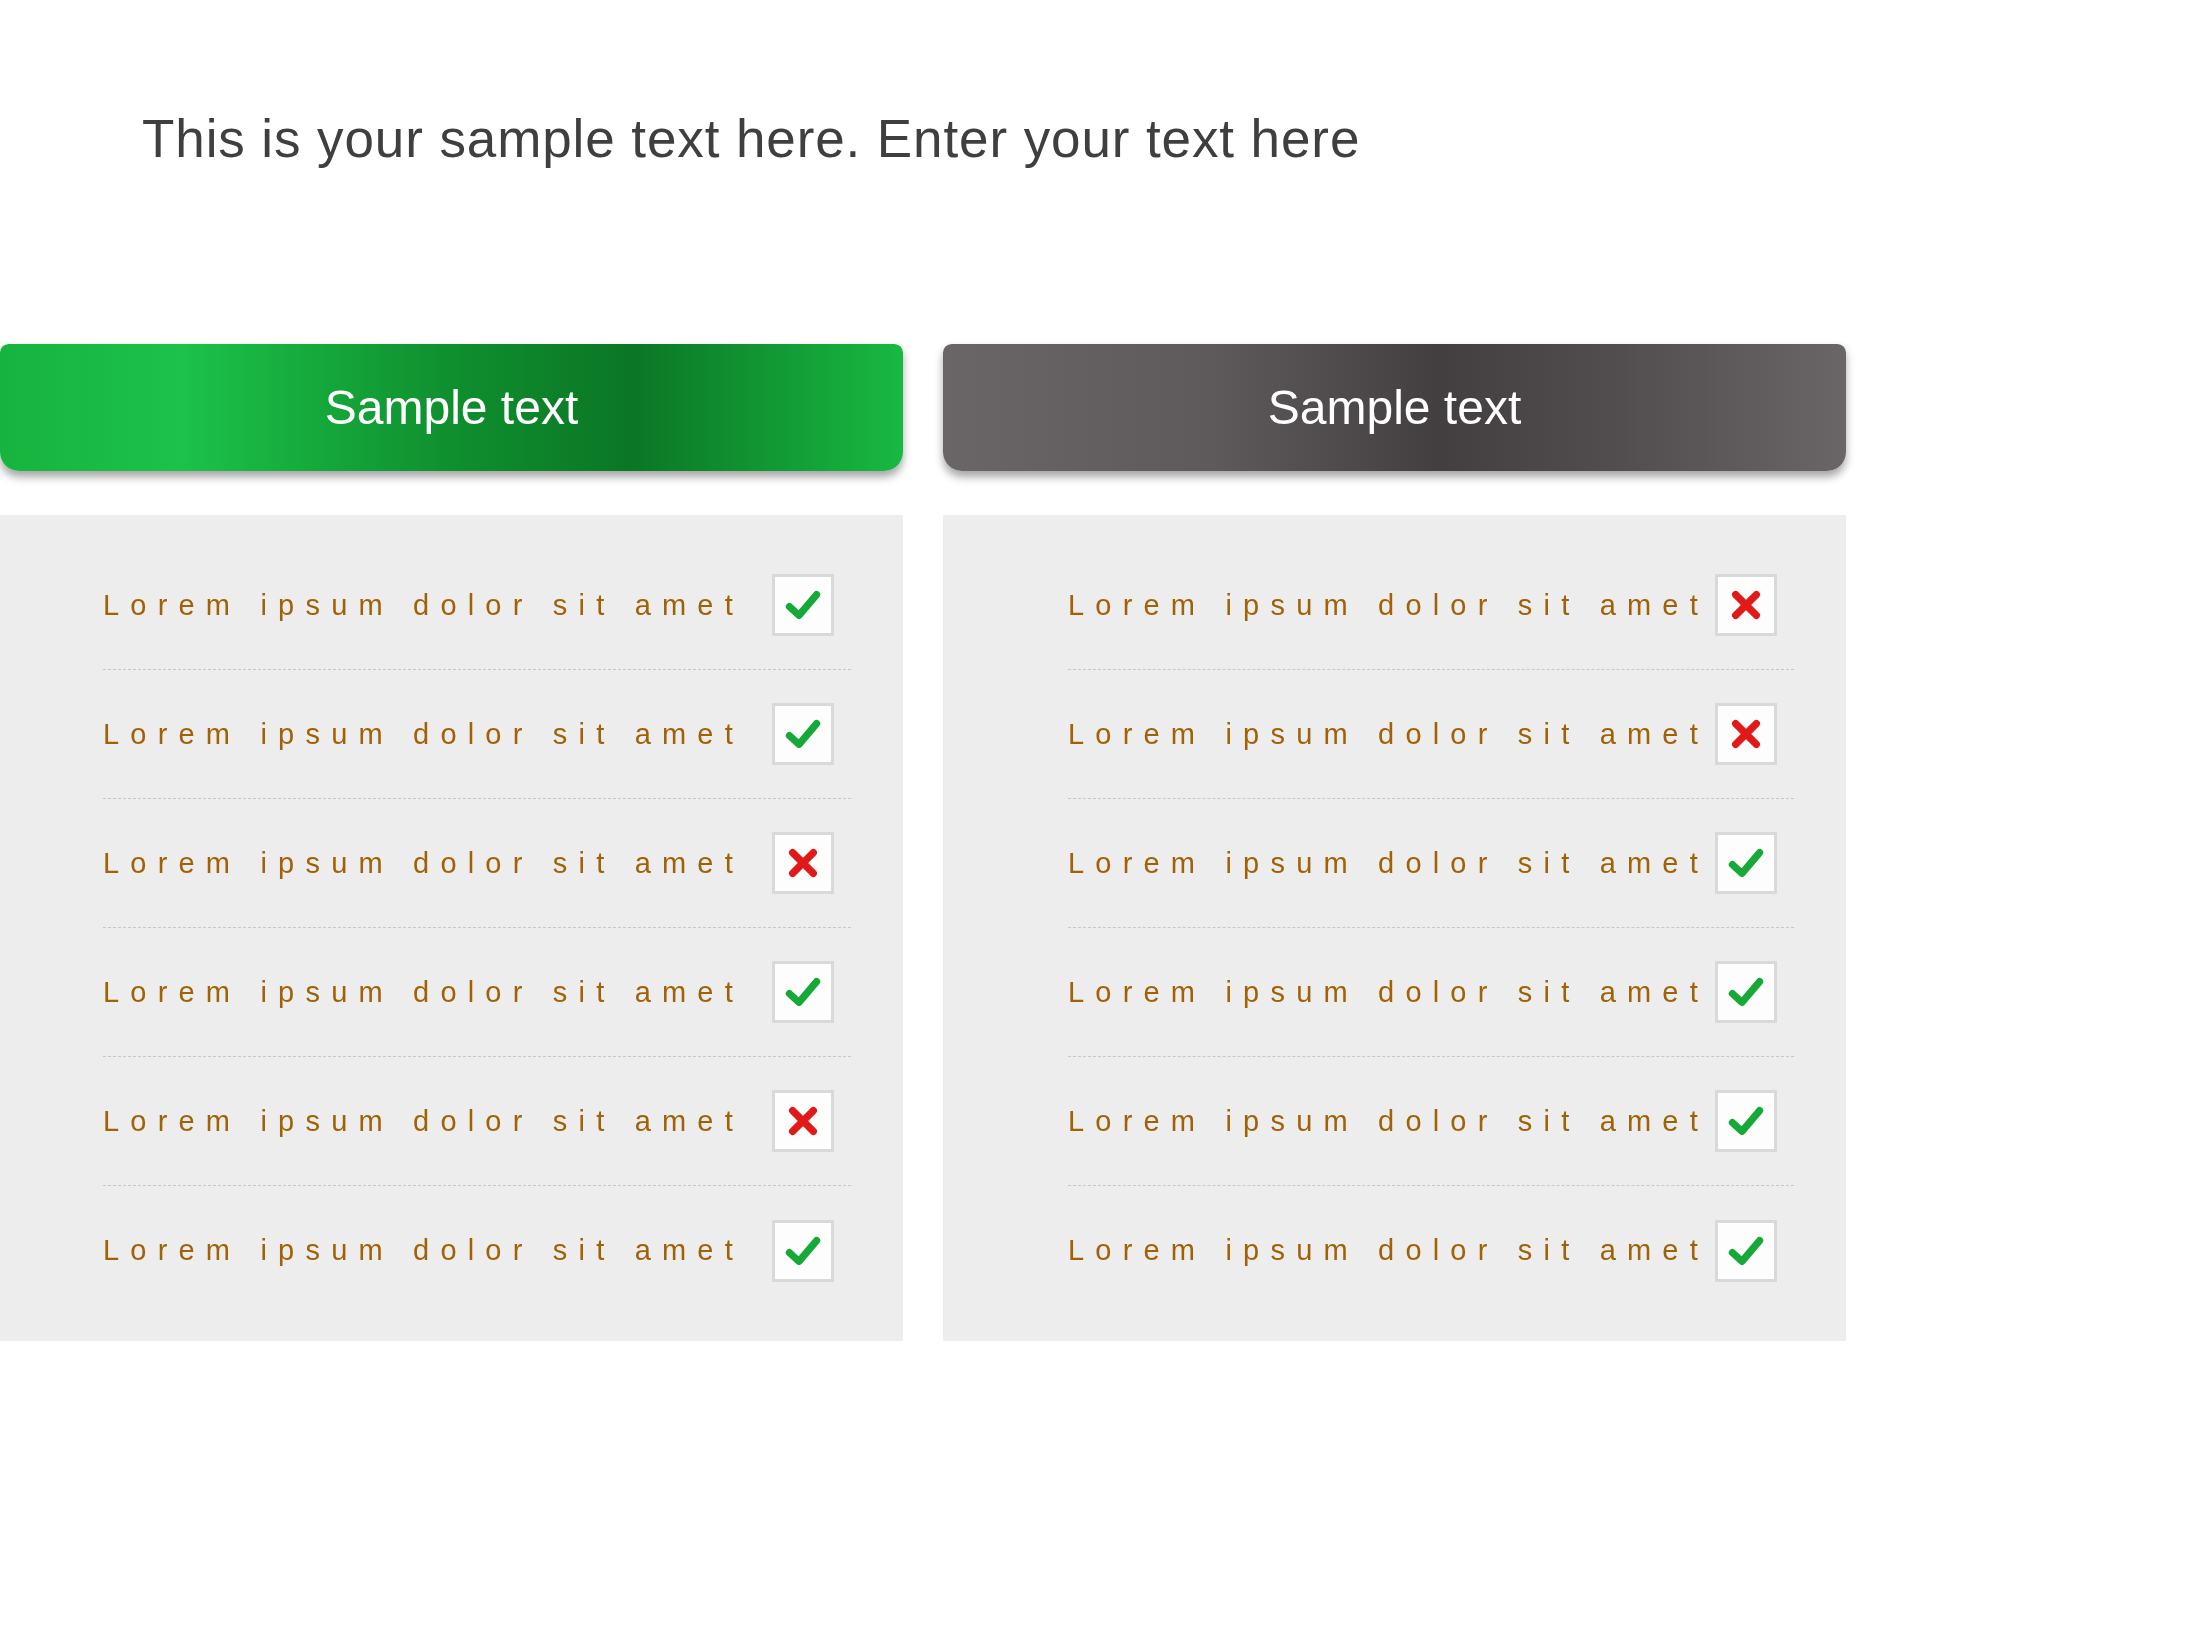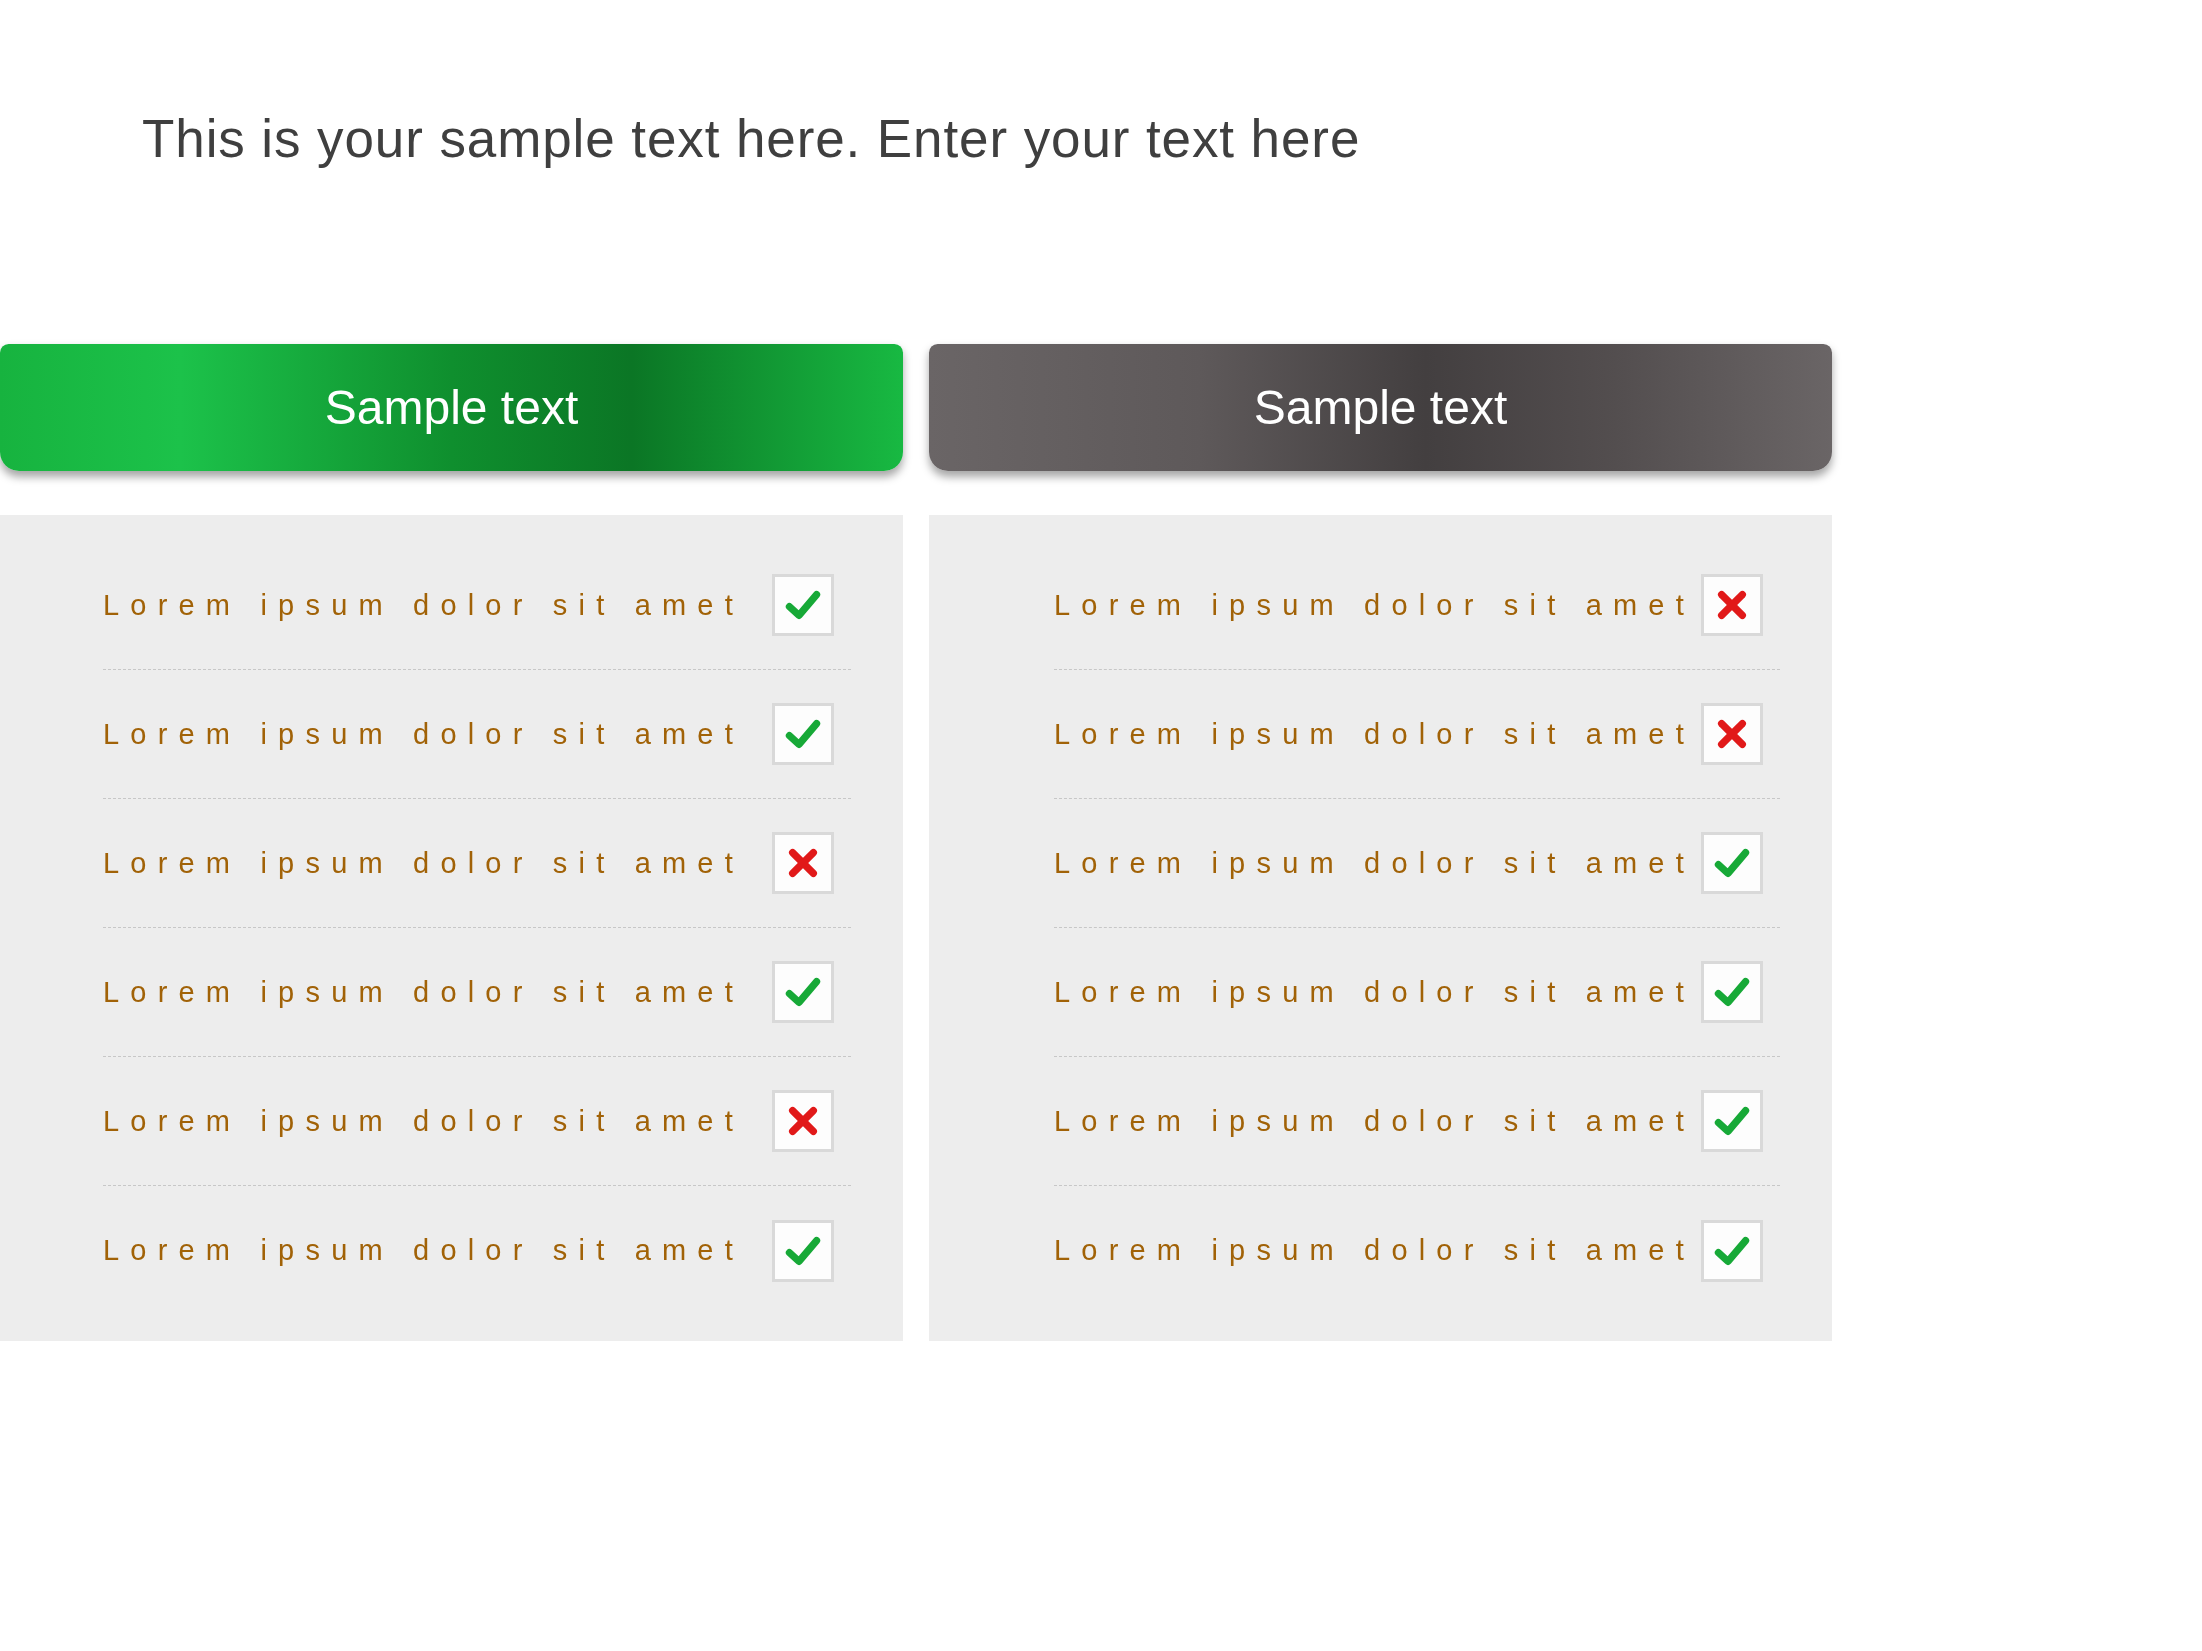--- a/index.html
+++ b/index.html
@@ -12,21 +12,21 @@
     font-size: 53px;
     color: #3f3f3f;
     letter-spacing: 0.9px;
   }
   .columns {
     position: absolute;
     left: 0;
     top: 344px;
     width: 1809px;
     display: flex;
-    gap: 26px;
+    gap: 40px;
   }
   .column {
     flex: 1;
     display: flex;
     flex-direction: column;
   }
   .header-row {
     height: 138px;
     display: flex;
     align-items: flex-start;

